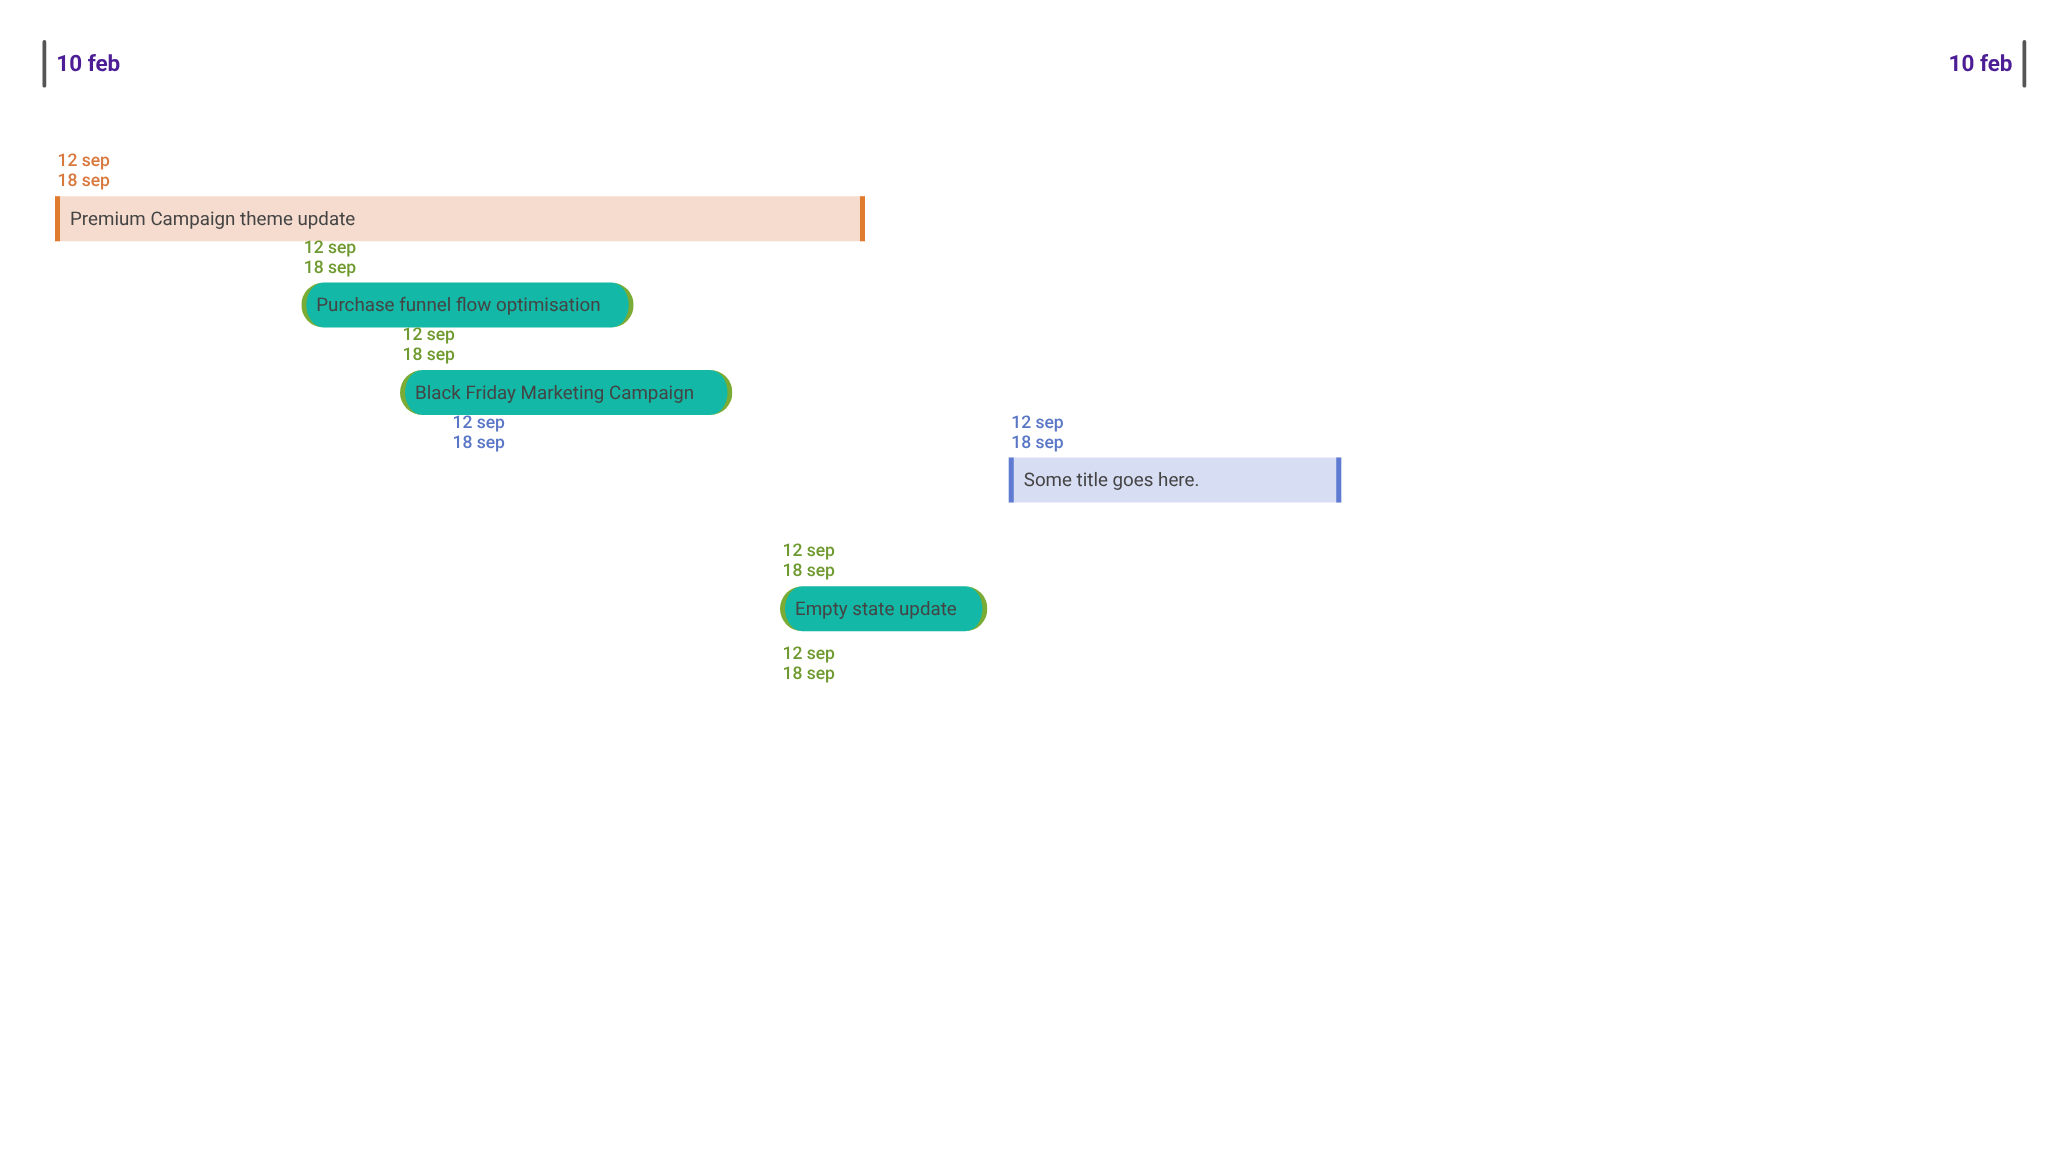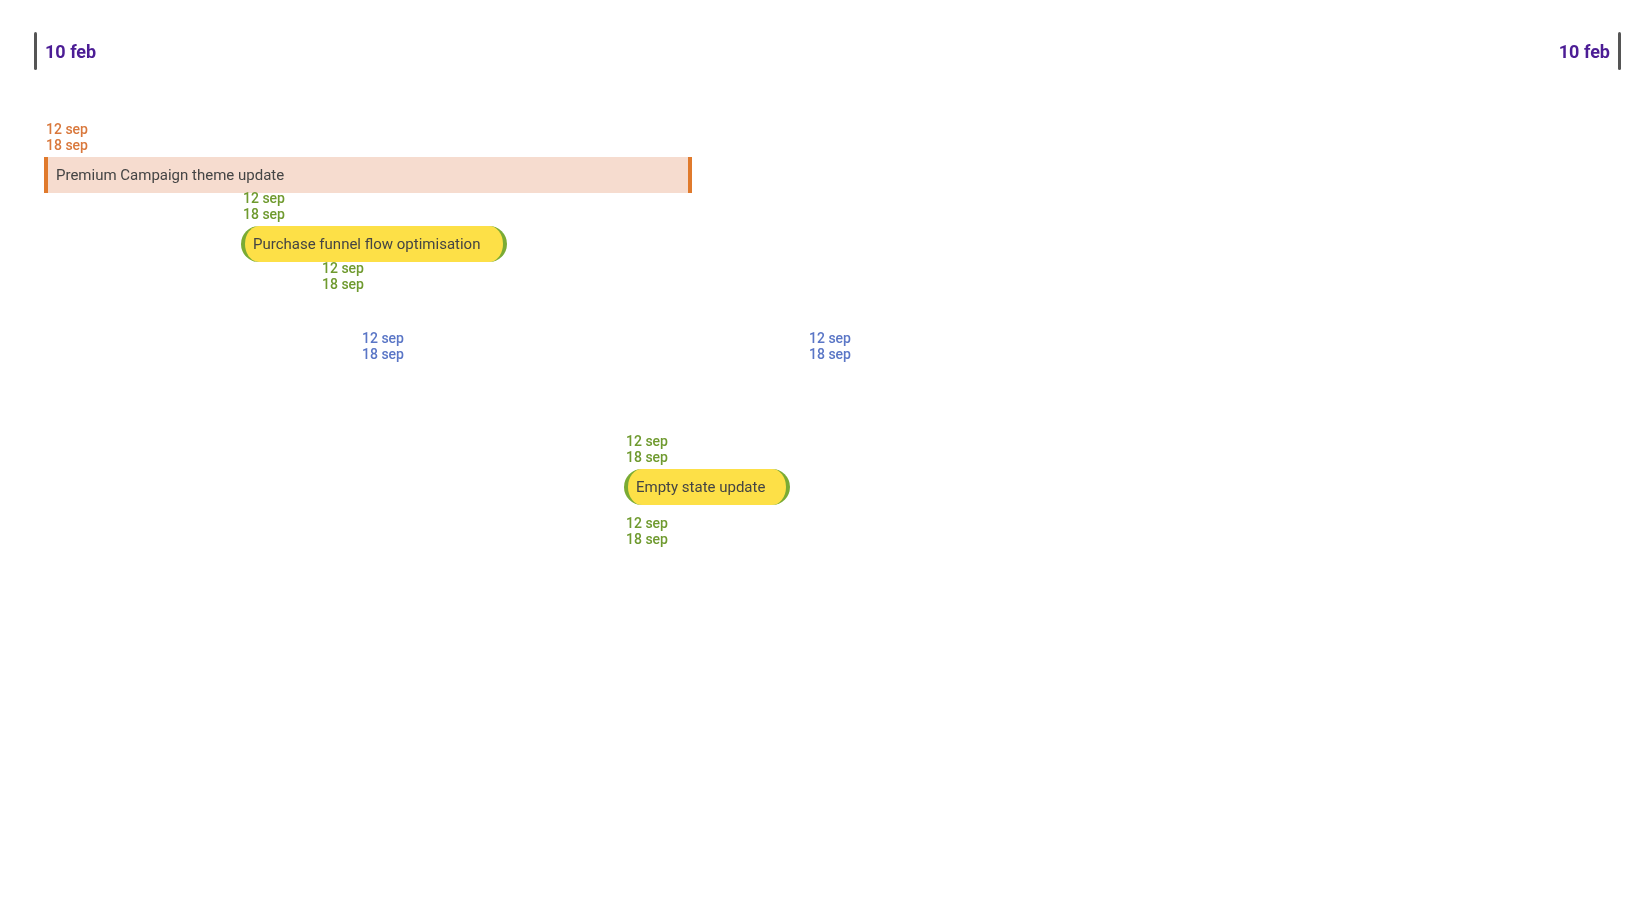--- a/index.html
+++ b/index.html
@@ -44,21 +44,21 @@
     border-right: 4px solid;
     white-space: nowrap;
     overflow: hidden;
   }
 
   
   .orange .dates { color: #d9783c; }
   .orange .bar   { background: #f6dccf; border-color: #e07a2c; }
 
   .green .dates { color: #6f9a2f; }
-  .green .bar   { background: #fde047; border-color: #7aab34; border-radius: 18px; }
+  .green .bar   { background: #14b8a6; border-color: #7aab34; border-radius: 18px; }
 
   .blue .dates { color: #5a76c6; }
   .blue .bar   { background: #d7ddf2; border-color: #5e7bd1; }
 </style>
 </head>
 <body>
 
 <div class="canvas">
 
   <div class="range-marker left">
@@ -84,32 +84,34 @@
           <span>12 sep</span>
           <span>18 sep</span>
         </div>
         <div class="bar">Purchase funnel flow optimisation</div>
       </div>
       <div class="bar-wrap green" style="left: 320px; top: 260px; width: 266px;">
         <div class="dates">
           <span>12 sep</span>
           <span>18 sep</span>
         </div>
+        <div class="bar">Black Friday Marketing Campaign</div>
       </div>
       <div class="bar-wrap blue" style="left: 360px; top: 330px; width: 266px;">
         <div class="dates">
           <span>12 sep</span>
           <span>18 sep</span>
         </div>
       </div>
       <div class="bar-wrap blue" style="left: 807px; top: 330px; width: 266px;">
         <div class="dates">
           <span>12 sep</span>
           <span>18 sep</span>
         </div>
+        <div class="bar">Some title goes here.</div>
       </div>
       <div class="bar-wrap green" style="left: 624px; top: 433px; width: 166px;">
         <div class="dates">
           <span>12 sep</span>
           <span>18 sep</span>
         </div>
         <div class="bar">Empty state update</div>
       </div>
       <div class="bar-wrap green" style="left: 624px; top: 515px; width: 632px;">
         <div class="dates">

